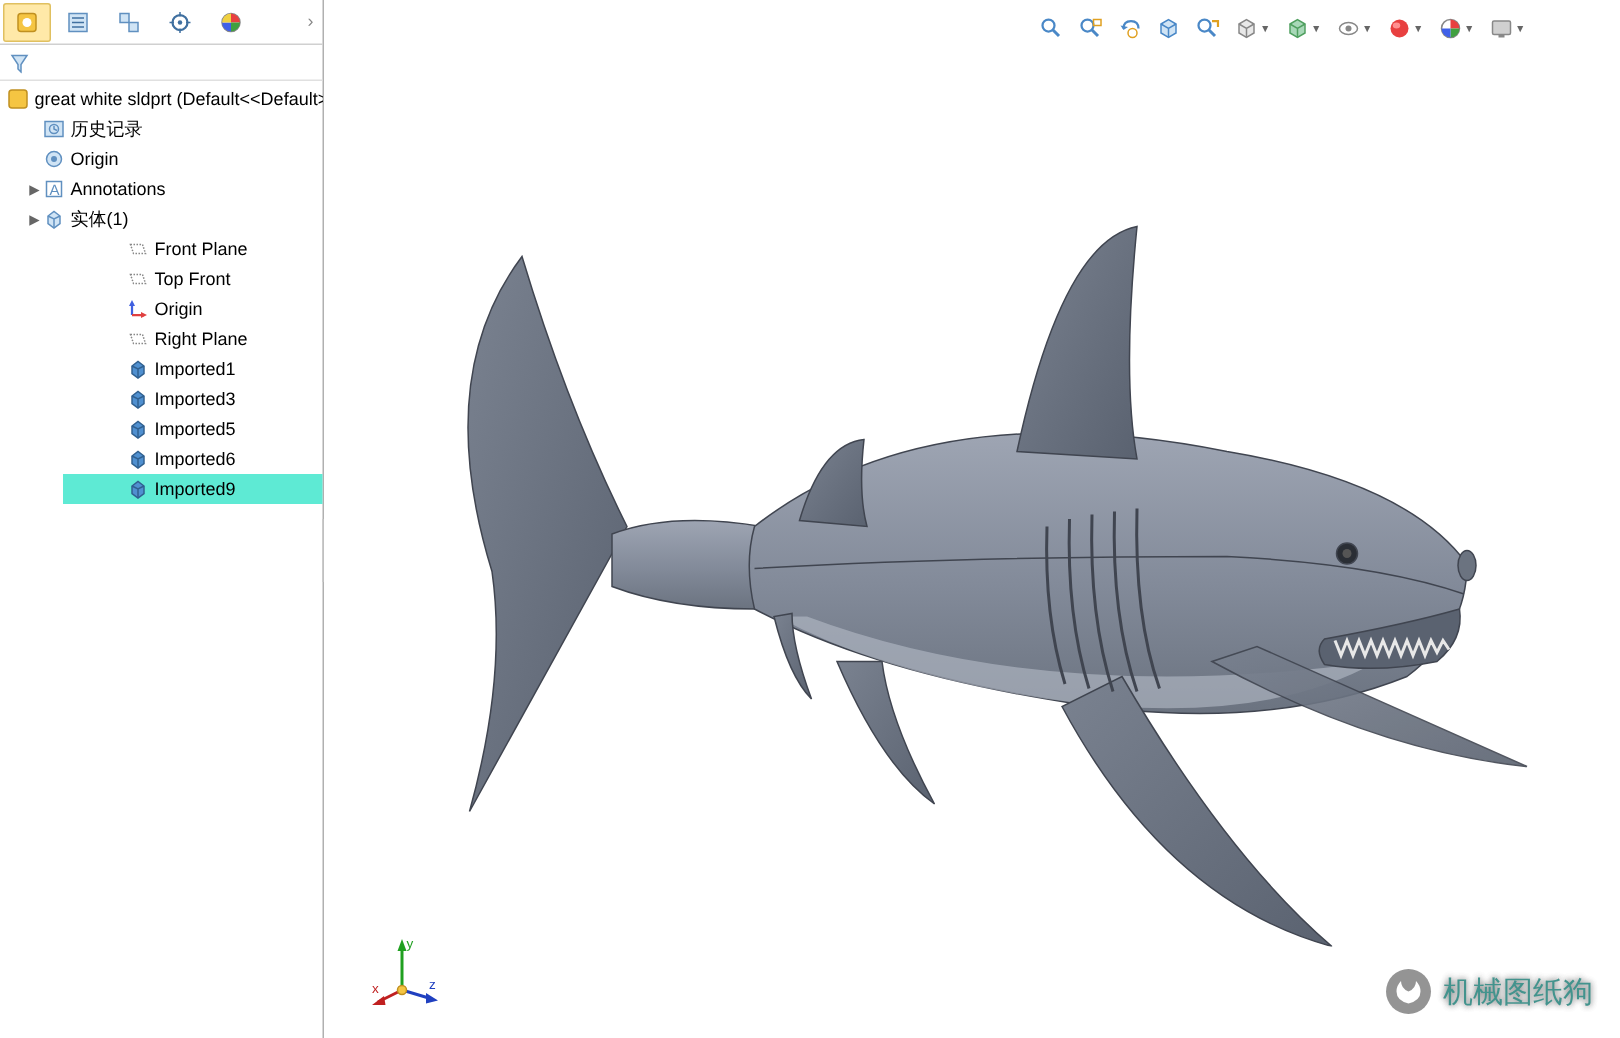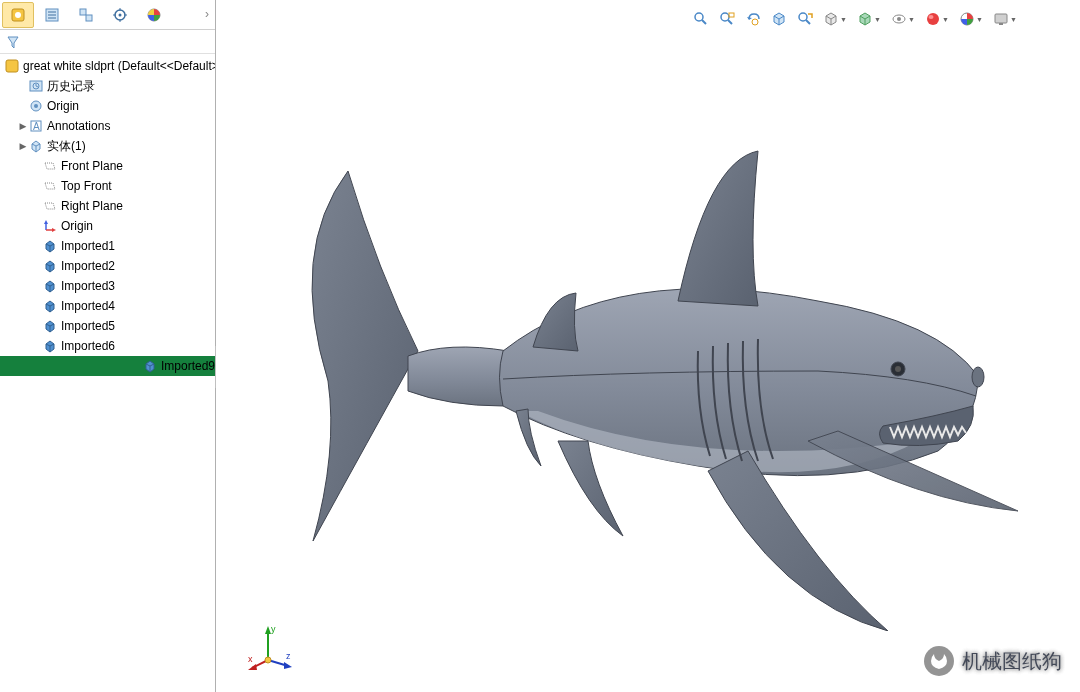--- a/index.html
+++ b/index.html
@@ -5,36 +5,36 @@
 * { box-sizing: border-box; margin: 0; padding: 0; }
 html, body { width: 1080px; height: 692px; font-family: "Segoe UI", Arial, sans-serif; font-size: 12px; background: #fff; overflow: hidden; }
 .app { display: flex; height: 100%; }
 .left-panel { width: 216px; height: 100%; border-right: 1px solid #b0b0b0; display: flex; flex-direction: column; background: #fff; position: relative; }
 .tabs { display: flex; align-items: center; height: 30px; border-bottom: 1px solid #d0d0d0; padding: 2px; gap: 2px; }
 .tab { width: 32px; height: 26px; display: flex; align-items: center; justify-content: center; border-radius: 2px; cursor: pointer; }
 .tab.active { background: #ffe9a8; border: 1px solid #e0c060; }
 .filter-row { display: flex; align-items: center; height: 24px; padding: 2px 6px; border-bottom: 1px solid #e0e0e0; }
 .tree { flex: 1; overflow: auto; padding: 2px 0; }
 .tree-node { display: flex; align-items: center; height: 20px; padding-left: 4px; white-space: nowrap; cursor: pointer; }
-.tree-node.selected { background: #15803d; justify-content: flex-end; }
+.tree-node.selected { background: #5eead4; }
 .tree-node .caret { width: 10px; display: inline-flex; justify-content: center; color: #666; font-size: 9px; }
 .tree-node .icon { width: 16px; height: 16px; display: inline-flex; align-items: center; justify-content: center; margin-right: 3px; }
 .tree-node .label { color: #000; }
 .indent-1 { padding-left: 18px; }
-.indent-2 { padding-left: 32px; }
+.indent-2 { padding-left: 32px; margin-left: 42px; }
 .splitter-handle { position: absolute; top: 50%; right: -10px; width: 10px; height: 42px; background: #e8e8e8; border: 1px solid #c0c0c0; border-radius: 0 4px 4px 0; display: flex; align-items: center; justify-content: center; cursor: pointer; }
 .viewport { flex: 1; position: relative; background: #fff; }
 .top-toolbar { position: absolute; top: 8px; right: 60px; display: flex; gap: 4px; align-items: center; }
 .tbtn { width: 22px; height: 22px; display: flex; align-items: center; justify-content: center; cursor: pointer; border-radius: 2px; }
 .tbtn.dd { width: 30px; }
 .dd-arrow { font-size: 7px; color: #666; margin-left: 1px; }
 .triad { position: absolute; left: 30px; bottom: 20px; width: 50px; height: 50px; }
 .watermark { position: absolute; right: 18px; bottom: 16px; display: flex; align-items: center; gap: 8px; opacity: 0.78; }
 .wm-icon { width: 30px; height: 30px; border-radius: 50%; background: #777; display: flex; align-items: center; justify-content: center; color: #fff; font-size: 14px; }
-.wm-text { color: #0f172a; font-size: 20px; font-weight: 500; text-shadow: 0 0 4px #777, 0 0 4px #777; }
+.wm-text { color: #0f766e; font-size: 20px; font-weight: 500; text-shadow: 0 0 4px #777, 0 0 4px #777; }
 .shark-placeholder { position: absolute; left: 50px; top: 70px; right: 30px; bottom: 60px; display: flex; align-items: center; justify-content: center; }
 .expand-arrow { position: absolute; right: 6px; top: 7px; font-size: 12px; color: #888; cursor: pointer; }
 svg { display: block; }
 </style>
 </head>
 <body>
 
 <div class="app">
   <div class="left-panel">
     <div class="tabs">
@@ -150,76 +150,56 @@
               <svg width="14" height="14">
                 <path d="M2 4 L10 4 L12 10 L4 10 Z" fill="none" stroke="#888" stroke-dasharray="1,1"></path>
               </svg>
             </span>
             <span class="label">Top Front</span>
           </div>
           <div class="tree-node indent-2">
             <span class="caret"></span>
             <span class="icon">
               <svg width="14" height="14">
-                <path d="M2 4 L10 4 L12 10 L4 10 Z" fill="none" stroke="#888" stroke-dasharray="1,1"></path>
-              </svg>
-            </span>
-            <span class="label">Right Plane</span>
-          </div>
-          <div class="tree-node indent-2">
-            <span class="caret"></span>
-            <span class="icon">
-              <svg width="14" height="14">
                 <line x1="3" y1="11" x2="3" y2="3" stroke="#4060e0" stroke-width="1.5"></line>
                 <line x1="3" y1="11" x2="11" y2="11" stroke="#e04040" stroke-width="1.5"></line>
                 <polygon points="3,1 1,5 5,5" fill="#4060e0"></polygon>
                 <polygon points="13,11 9,9 9,13" fill="#e04040"></polygon>
               </svg>
             </span>
             <span class="label">Origin</span>
           </div>
           <div class="tree-node indent-2">
             <span class="caret"></span>
             <span class="icon">
               <svg width="14" height="14">
+                <path d="M2 4 L10 4 L12 10 L4 10 Z" fill="none" stroke="#888" stroke-dasharray="1,1"></path>
+              </svg>
+            </span>
+            <span class="label">Right Plane</span>
+          </div>
+          <div class="tree-node indent-2">
+            <span class="caret"></span>
+            <span class="icon">
+              <svg width="14" height="14">
                 <path d="M3 5 L7 2 L11 5 L11 10 L7 13 L3 10 Z" fill="#5090d0" stroke="#306090"></path>
                 <path d="M3 5 L7 7 L11 5 M7 7 L7 13" stroke="#306090" fill="none"></path>
               </svg>
             </span>
             <span class="label">Imported1</span>
           </div>
           <div class="tree-node indent-2">
             <span class="caret"></span>
             <span class="icon">
               <svg width="14" height="14">
                 <path d="M3 5 L7 2 L11 5 L11 10 L7 13 L3 10 Z" fill="#5090d0" stroke="#306090"></path>
                 <path d="M3 5 L7 7 L11 5 M7 7 L7 13" stroke="#306090" fill="none"></path>
               </svg>
             </span>
-            <span class="label">Imported2</span>
-          </div>
-          <div class="tree-node indent-2">
-            <span class="caret"></span>
-            <span class="icon">
-              <svg width="14" height="14">
-                <path d="M3 5 L7 2 L11 5 L11 10 L7 13 L3 10 Z" fill="#5090d0" stroke="#306090"></path>
-                <path d="M3 5 L7 7 L11 5 M7 7 L7 13" stroke="#306090" fill="none"></path>
-              </svg>
-            </span>
             <span class="label">Imported3</span>
-          </div>
-          <div class="tree-node indent-2">
-            <span class="caret"></span>
-            <span class="icon">
-              <svg width="14" height="14">
-                <path d="M3 5 L7 2 L11 5 L11 10 L7 13 L3 10 Z" fill="#5090d0" stroke="#306090"></path>
-                <path d="M3 5 L7 7 L11 5 M7 7 L7 13" stroke="#306090" fill="none"></path>
-              </svg>
-            </span>
-            <span class="label">Imported4</span>
           </div>
           <div class="tree-node indent-2">
             <span class="caret"></span>
             <span class="icon">
               <svg width="14" height="14">
                 <path d="M3 5 L7 2 L11 5 L11 10 L7 13 L3 10 Z" fill="#5090d0" stroke="#306090"></path>
                 <path d="M3 5 L7 7 L11 5 M7 7 L7 13" stroke="#306090" fill="none"></path>
               </svg>
             </span>
             <span class="label">Imported5</span>

